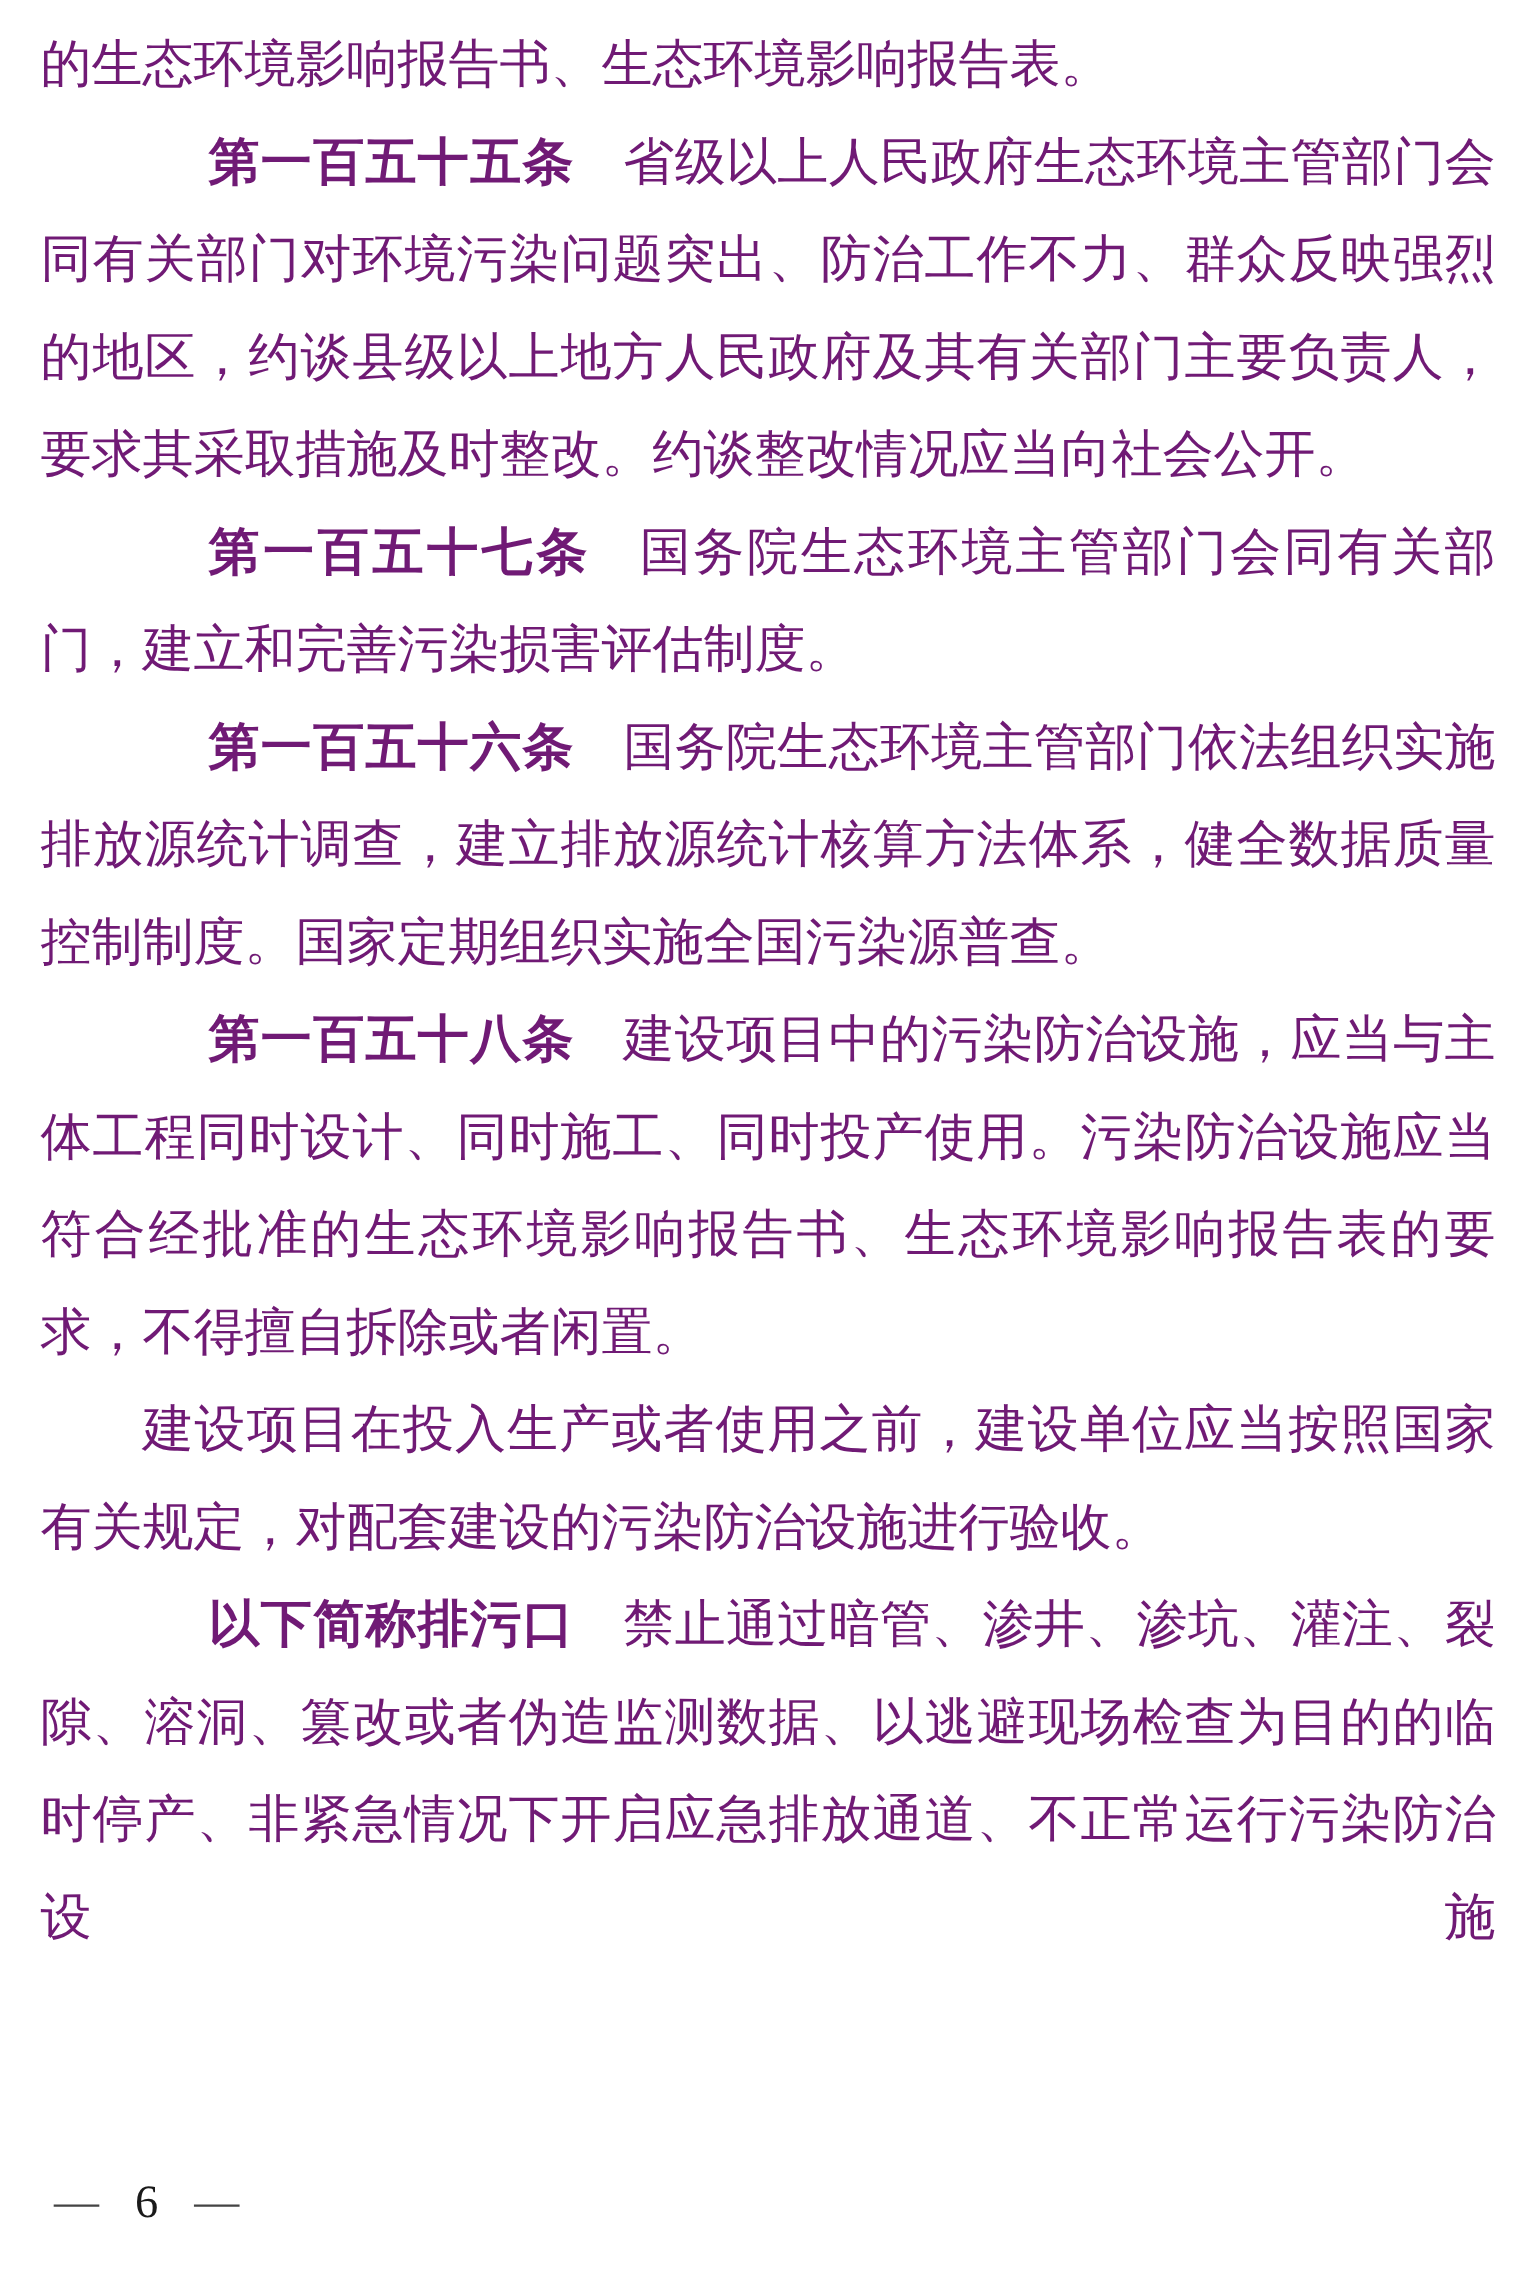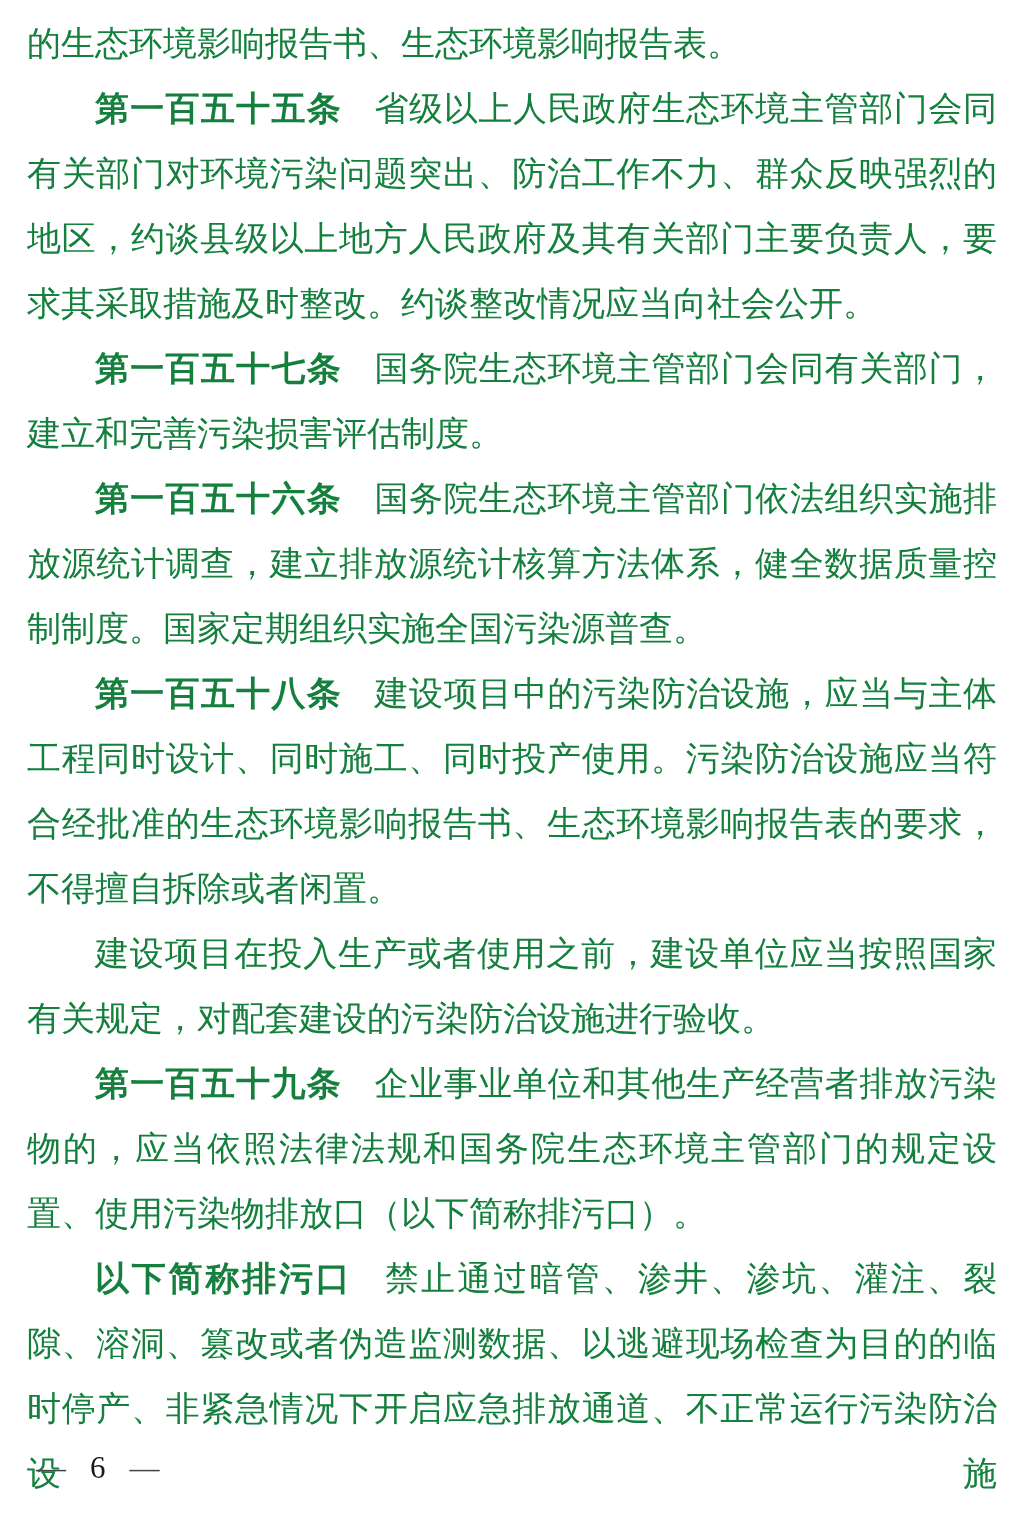--- a/index.html
+++ b/index.html
@@ -17,21 +17,21 @@
     overflow: hidden;
     color: #111111;
   }
   .text-block {
     position: absolute;
     left: 27px;
     top: 11px;
     width: 970px;
     font-size: 34px;
     line-height: 65px;
-    color: #15803d;
+    color: #701a75;
   }
   .text-block p {
     margin: 0;
     padding: 0;
     text-align: justify;
     text-justify: inter-character;
     text-indent: 2em;
     word-break: normal;
   }
   .text-block p.cont {
@@ -40,20 +40,21 @@
   .text-block p.truncated {
     
     text-align-last: justify;
   }
   .art-num {
     font-weight: bold;
     letter-spacing: 0.02em;
   }
   .art-num:not(:empty) {
     margin-right: 0.95em;
+    margin-left: 44px;
   }
   .footer {
     position: absolute;
     left: 36px;
     top: 1450px;
     font-size: 30px;
     color: #333333;
     display: flex;
     align-items: center;
   }
@@ -88,23 +89,20 @@
     </p>
 
     <p>
       <span class="art-num">第一百五十八条</span><span>建设项目中的污染防治设施，应当与主体工程同时设计、同时施工、同时投产使用。污染防治设施应当符合经批准的生态环境影响报告书、生态环境影响报告表的要求，不得擅自拆除或者闲置。</span>
     </p>
 
     <p>
       <span class="art-num"></span><span>建设项目在投入生产或者使用之前，建设单位应当按照国家有关规定，对配套建设的污染防治设施进行验收。</span>
     </p>
 
-    <p>
-      <span class="art-num">第一百五十九条</span><span>企业事业单位和其他生产经营者排放污染物的，应当依照法律法规和国务院生态环境主管部门的规定设置、使用污染物排放口（以下简称排污口）。</span>
-    </p>
 
     <p class="truncated">
       <span class="art-num">以下简称排污口</span><span>禁止通过暗管、渗井、渗坑、灌注、裂隙、溶洞、篡改或者伪造监测数据、以逃避现场检查为目的的临时停产、非紧急情况下开启应急排放通道、不正常运行污染防治设施</span>
     </p>
 
   </div>
 
   <div class="footer">
     <span class="dash">—</span>
     <span class="pnum">6</span>

